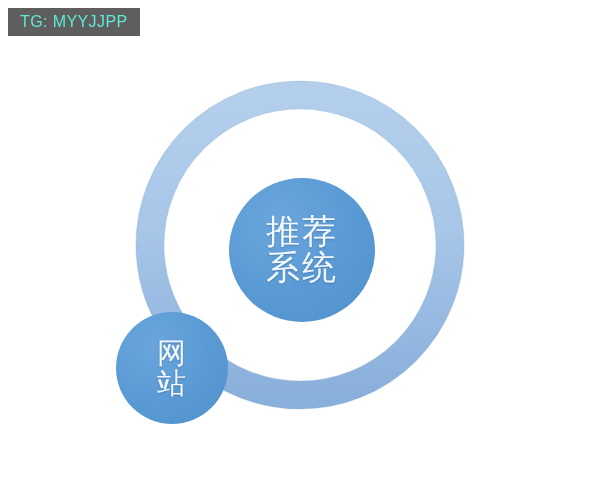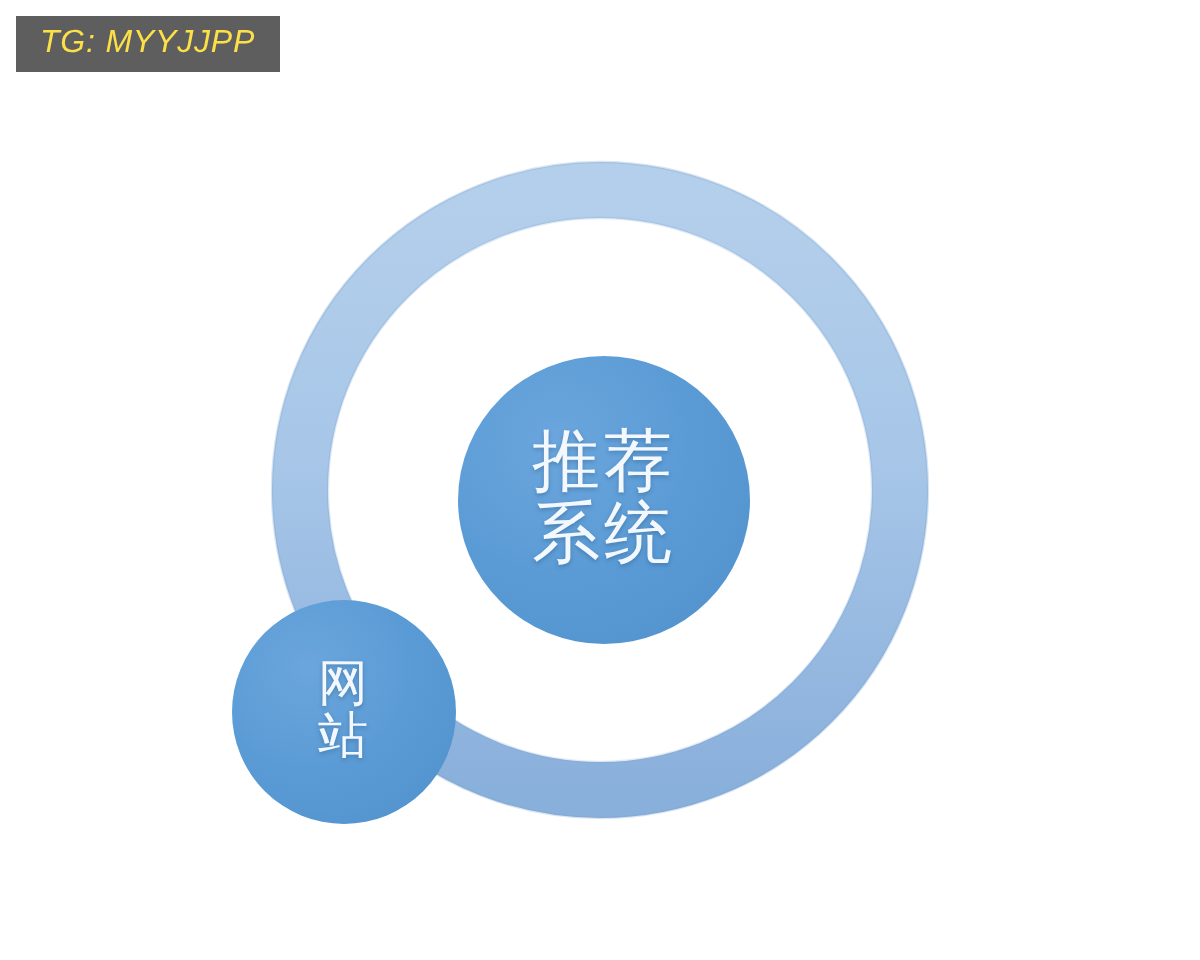--- a/index.html
+++ b/index.html
@@ -15,28 +15,27 @@
     width: 600px;
     height: 480px;
     background: #ffffff;
     overflow: hidden;
   }
 
   
   .wm {
     position: absolute;
     background: #5e5e5e;
-    color: #fde047;
+    color: #5eead4;
     font-family: "Liberation Sans", "DejaVu Sans", sans-serif;
     display: flex;
     align-items: center;
     justify-content: center;
     letter-spacing: 0.4px;
     white-space: nowrap;
-    font-style: italic;
   }
   #wm-top {
     left: 8px;
     top: 8px;
     height: 28px;
     padding: 0 12px;
     font-size: 16px;
   }
   #wm-bottom {
     left: 424px;
@@ -91,24 +90,24 @@
     top: 48px;
     width: 120px;
     height: 126px;
     font-size: 34px;
     letter-spacing: 1px;
     z-index: 6;
   }
   
   #node-left {
     left: 116px;
-    top: 300px;
+    top: 312px;
     width: 112px;
     height: 112px;
-    font-size: 25px;
+    font-size: 29px;
     letter-spacing: 1px;
     z-index: 6;
   }
   
   #node-right {
     left: 378px;
     top: 292px;
     width: 112px;
     height: 113px;
     font-size: 27px;

